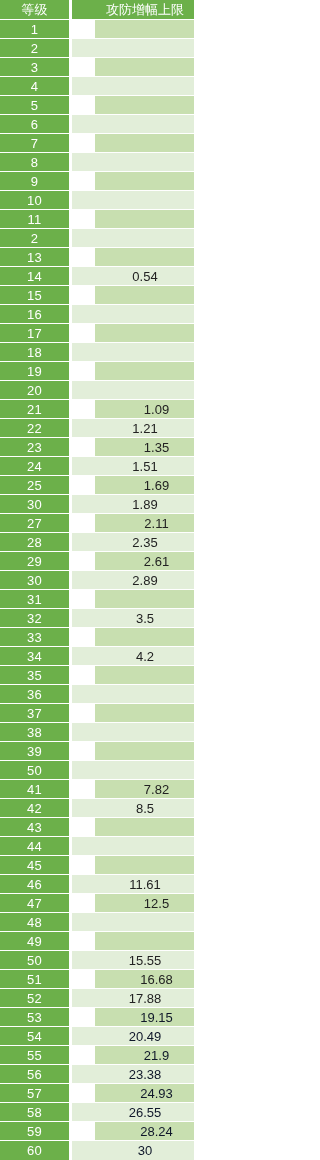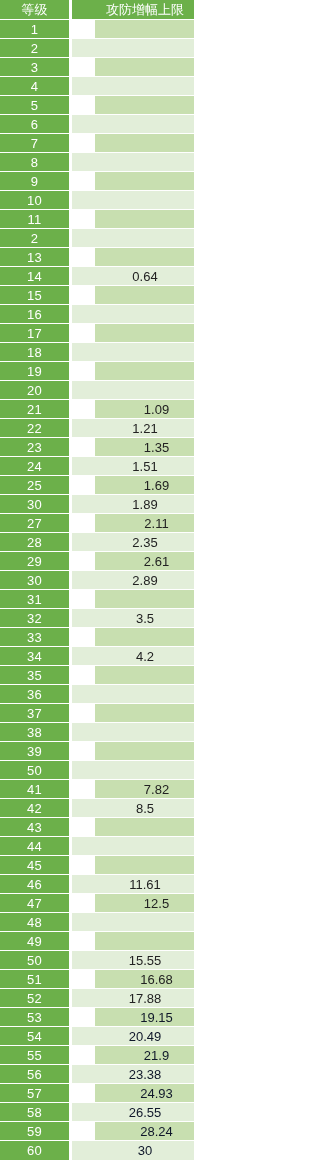--- a/index.html
+++ b/index.html
@@ -111,21 +111,21 @@
     <div class="row even">
       <div class="c-level">2</div>
       <div class="c-value"></div>
     </div>
     <div class="row odd">
       <div class="c-level">13</div>
       <div class="c-value"></div>
     </div>
     <div class="row even">
       <div class="c-level">14</div>
-      <div class="c-value">0.64</div>
+      <div class="c-value">0.54</div>
     </div>
     <div class="row odd">
       <div class="c-level">15</div>
       <div class="c-value"></div>
     </div>
     <div class="row even">
       <div class="c-level">16</div>
       <div class="c-value"></div>
     </div>
     <div class="row odd">

